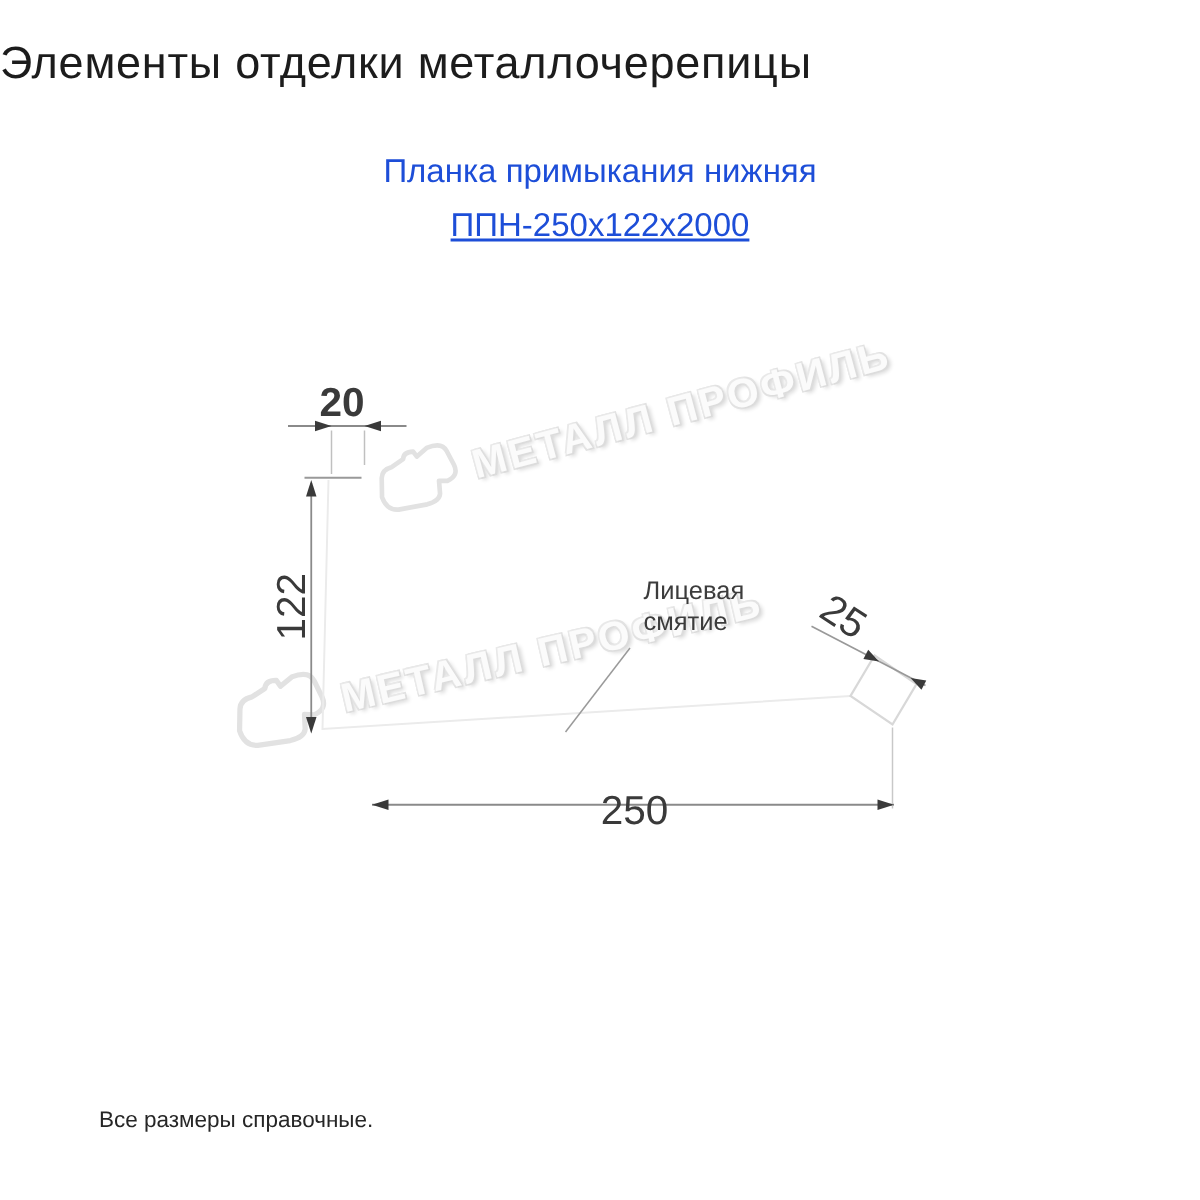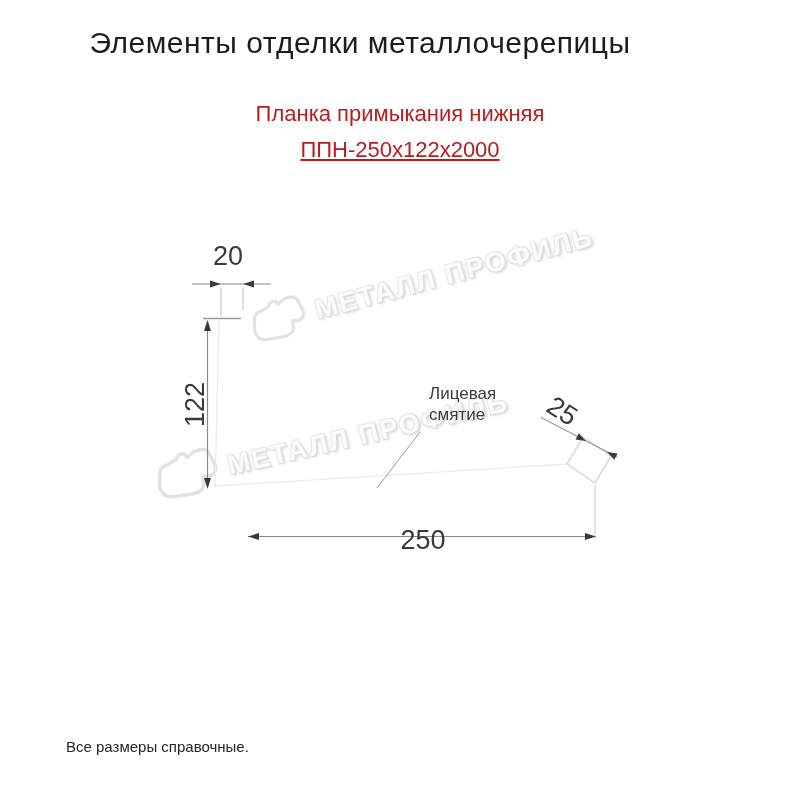--- a/index.html
+++ b/index.html
@@ -2,32 +2,32 @@
 <html><head>
 <meta charset="utf-8">
 <style>
   html,body{margin:0;padding:0;}
   body{
     width:800px;height:800px;background:#ffffff;overflow:hidden;position:relative;
     font-family:"Liberation Sans", sans-serif;
   }
   .abs{position:absolute;}
   .title{
-    left:0;top:26px;width:720px;text-align:center;
+    left:0;top:26px;width:720px;text-align:left;
     font-size:30px;color:#1c1c1c;letter-spacing:0.5px;
   }
   .subtitle{
     left:0;top:101px;width:800px;text-align:center;
-    font-size:22px;color:#b91c1c;
+    font-size:22px;color:#1d4ed8;
   }
   .code{top:137px;text-decoration:underline;}
   .dim-label{
     font-size:27px;color:#3a3a3a;text-align:center;
   }
-  .lbl-20{left:206px;top:241px;width:44px;}
+  .lbl-20{left:206px;top:253px;width:44px;font-weight:bold;}
   .lbl-122{left:166px;top:389px;width:58px;transform:rotate(-90deg);}
   .lbl-250{left:396px;top:525px;width:54px;}
   .lbl-25{left:540px;top:396px;width:44px;transform:rotate(33deg);}
   .face-label{
     left:429px;top:383px;width:84px;
     font-size:17px;line-height:21px;color:#3c3c3c;
   }
   .watermark{
     display:flex;align-items:center;gap:10px;
     transform-origin:left center;

